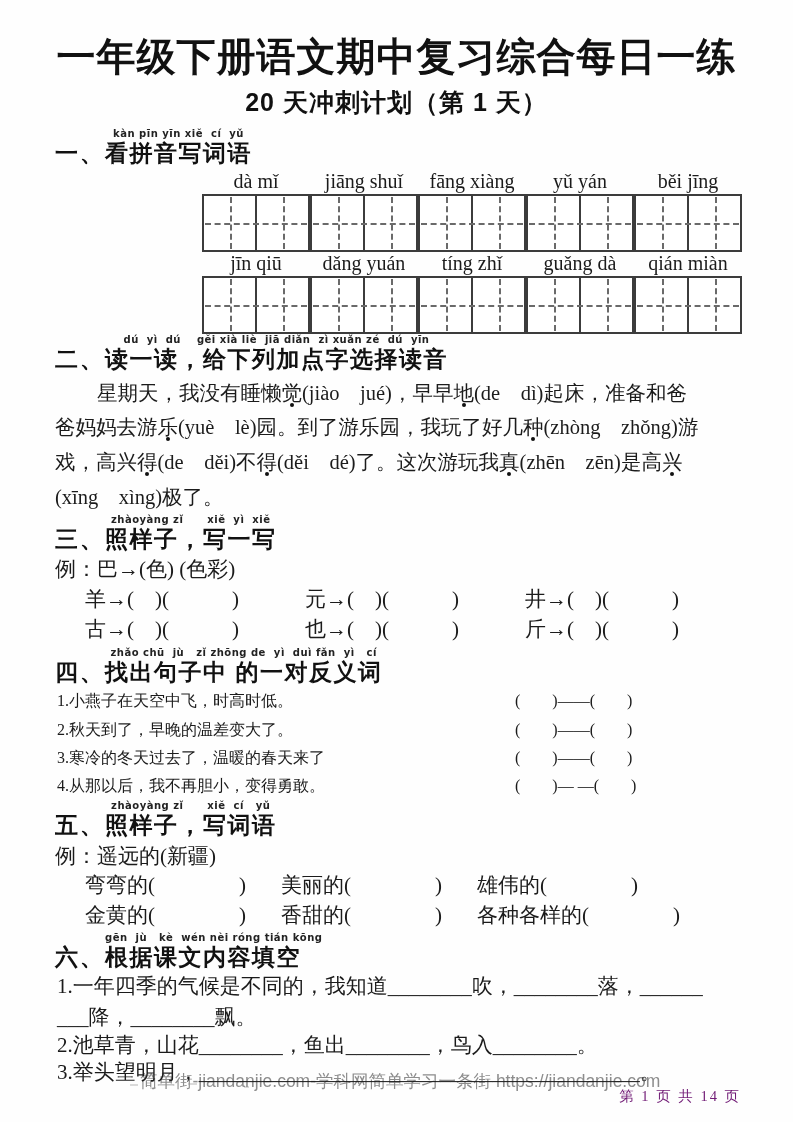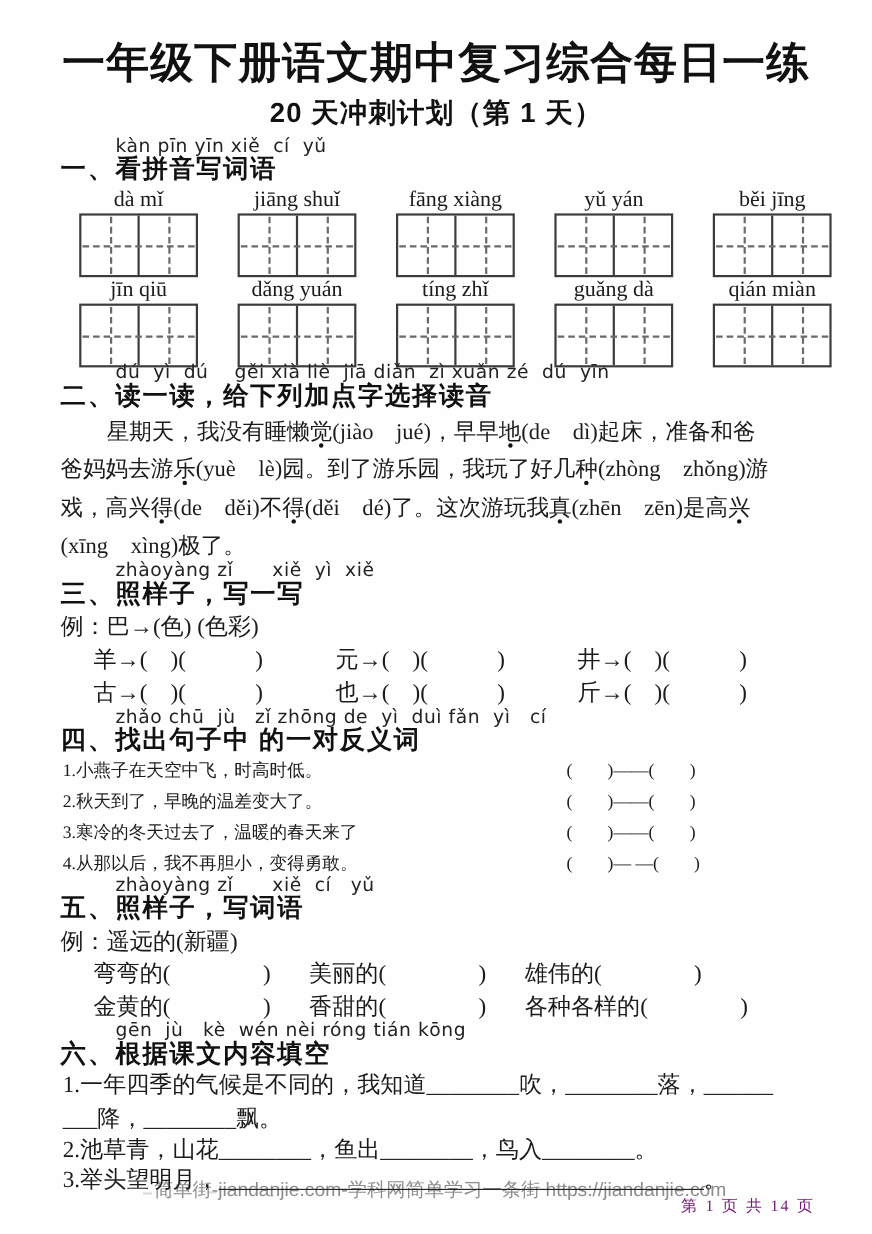--- a/index.html
+++ b/index.html
@@ -24,27 +24,27 @@
     left:0; right:0; top:86px; text-align:center;
     font-family:"Liberation Sans","DejaVu Sans",sans-serif;
     font-weight:700; font-size:25px; letter-spacing:1px; color:#111;
   }
 
   
   .sec-head { left:55px; display:flex; align-items:flex-end;
     font-family:"Liberation Sans","DejaVu Sans",sans-serif; color:#111; }
   .sec-head .prefix { font-weight:900; font-size:23px; letter-spacing:2px; line-height:27px; }
   .sec-head .stack { display:flex; flex-direction:column; }
-  .sec-head .hpy { font-size:17px; font-weight:400; letter-spacing:0.5px;
+  .sec-head .hpy { font-size:10px; font-weight:700; letter-spacing:0.5px;
     line-height:13px; white-space:pre; color:#222;
-    font-family:"DejaVu Sans","Liberation Sans",sans-serif; }
+    font-family:"DejaVu Sans","Liberation Sans",sans-serif;text-align:center; }
   .sec-head .htx { font-weight:900; font-size:23px; letter-spacing:1.5px; line-height:27px; }
 
   
-  .grid-row { left:72px; width:670px; display:flex; justify-content:space-between;gap:36px; }
+  .grid-row { left:72px; width:670px; display:flex; justify-content:flex-end; }
   .pcol { display:flex; flex-direction:column; align-items:center; width:108px; }
   .pylabel { font-size:20px; line-height:22px; white-space:nowrap; margin-bottom:2px; }
   .tzg { display:flex; width:104px; height:54px; border:2px solid #3c3c3c;
     position:relative; background:#fff; }
   .tzg .cell { flex:1; position:relative; }
   .tzg .cell + .cell { border-left:2px solid #3c3c3c; }
   .tzg .cell::before { content:""; position:absolute; top:1px; bottom:1px; left:50%;
     border-left:2px dashed #6a6a6a; }
   .tzg::after { content:""; position:absolute; left:1px; right:1px; top:50%;
     border-top:2px dashed #6a6a6a; }

